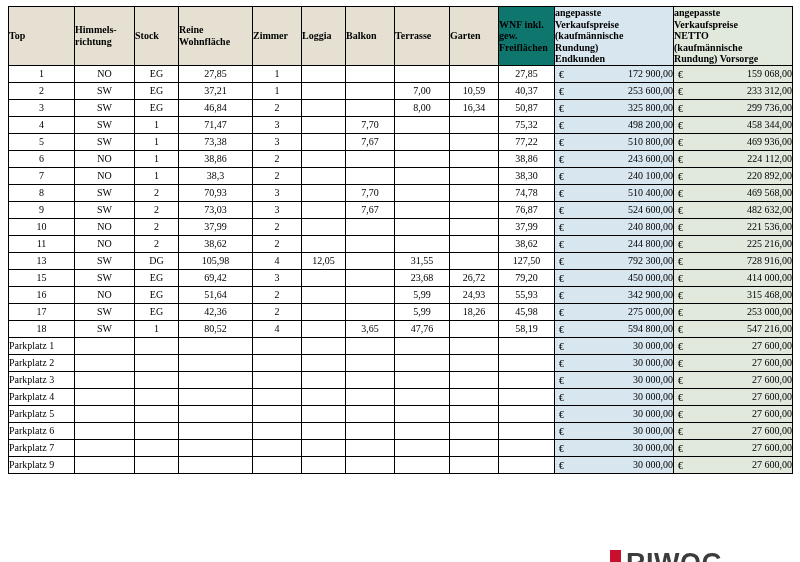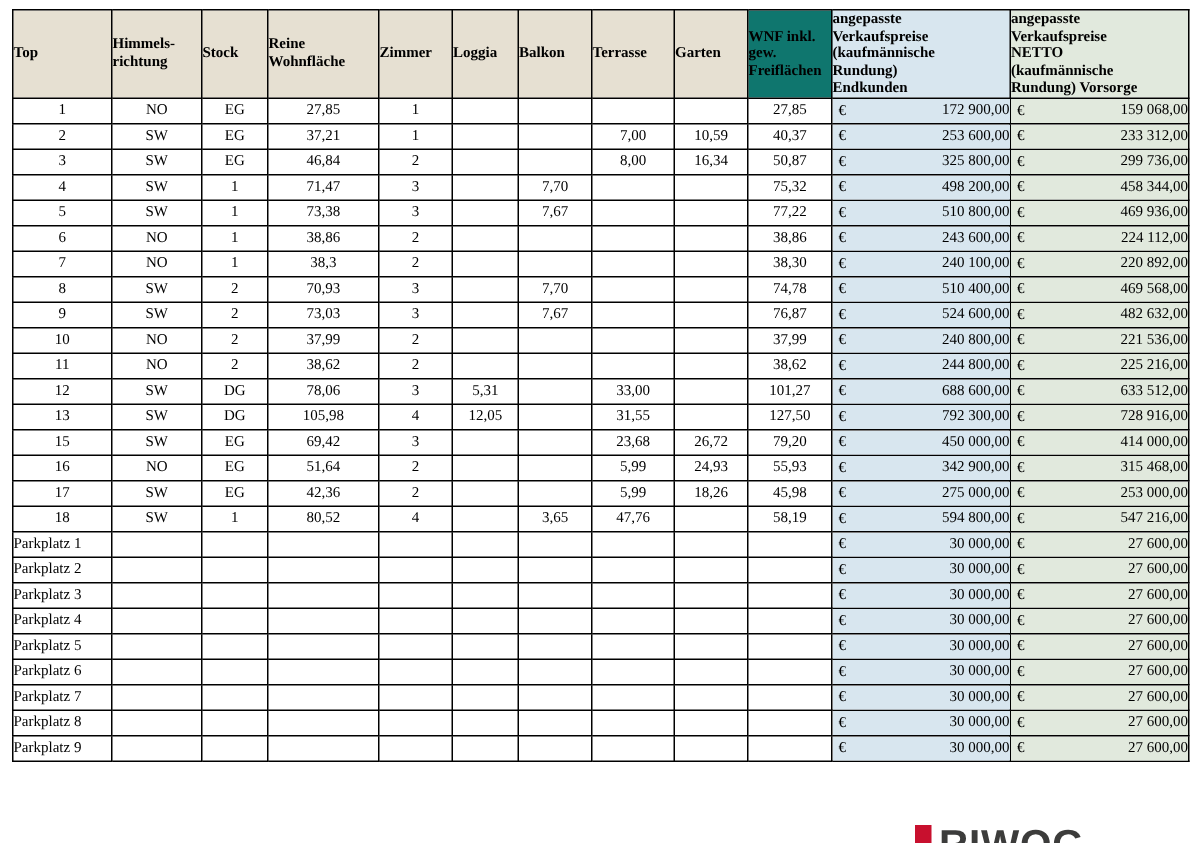--- a/index.html
+++ b/index.html
@@ -341,34 +341,20 @@
           <td>2</td>
           <td></td>
           <td></td>
           <td></td>
           <td></td>
           <td>38,62</td>
           <td class="money brutto"><span class="cur">€</span><span>244 800,00</span></td>
           <td class="money netto"><span class="cur">€</span><span>225 216,00</span></td>
         </tr>
         <tr>
-          <td>12</td>
-          <td>SW</td>
-          <td>DG</td>
-          <td>78,06</td>
-          <td>3</td>
-          <td>5,31</td>
-          <td></td>
-          <td>33,00</td>
-          <td></td>
-          <td>101,27</td>
-          <td class="money brutto"><span class="cur">€</span><span>688 600,00</span></td>
-          <td class="money netto"><span class="cur">€</span><span>633 512,00</span></td>
-        </tr>
-        <tr>
           <td>13</td>
           <td>SW</td>
           <td>DG</td>
           <td>105,98</td>
           <td>4</td>
           <td>12,05</td>
           <td></td>
           <td>31,55</td>
           <td></td>
           <td>127,50</td>
@@ -510,34 +496,20 @@
           <td></td>
           <td></td>
           <td></td>
           <td></td>
           <td></td>
           <td class="money brutto"><span class="cur">€</span><span>30 000,00</span></td>
           <td class="money netto"><span class="cur">€</span><span>27 600,00</span></td>
         </tr>
         <tr class="park">
           <td class="parkname">Parkplatz 7</td>
-          <td></td>
-          <td></td>
-          <td></td>
-          <td></td>
-          <td></td>
-          <td></td>
-          <td></td>
-          <td></td>
-          <td></td>
-          <td class="money brutto"><span class="cur">€</span><span>30 000,00</span></td>
-          <td class="money netto"><span class="cur">€</span><span>27 600,00</span></td>
-        </tr>
-        <tr class="park">
-          <td class="parkname">Parkplatz 8</td>
           <td></td>
           <td></td>
           <td></td>
           <td></td>
           <td></td>
           <td></td>
           <td></td>
           <td></td>
           <td></td>
           <td class="money brutto"><span class="cur">€</span><span>30 000,00</span></td>

